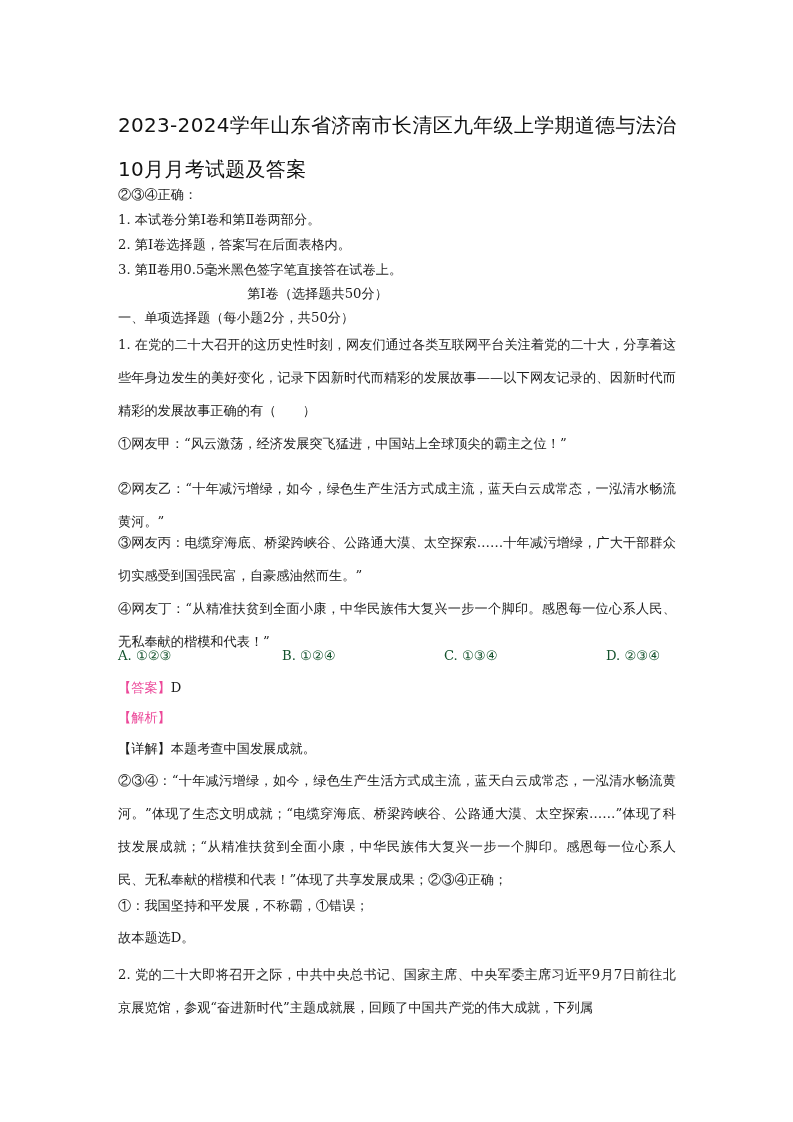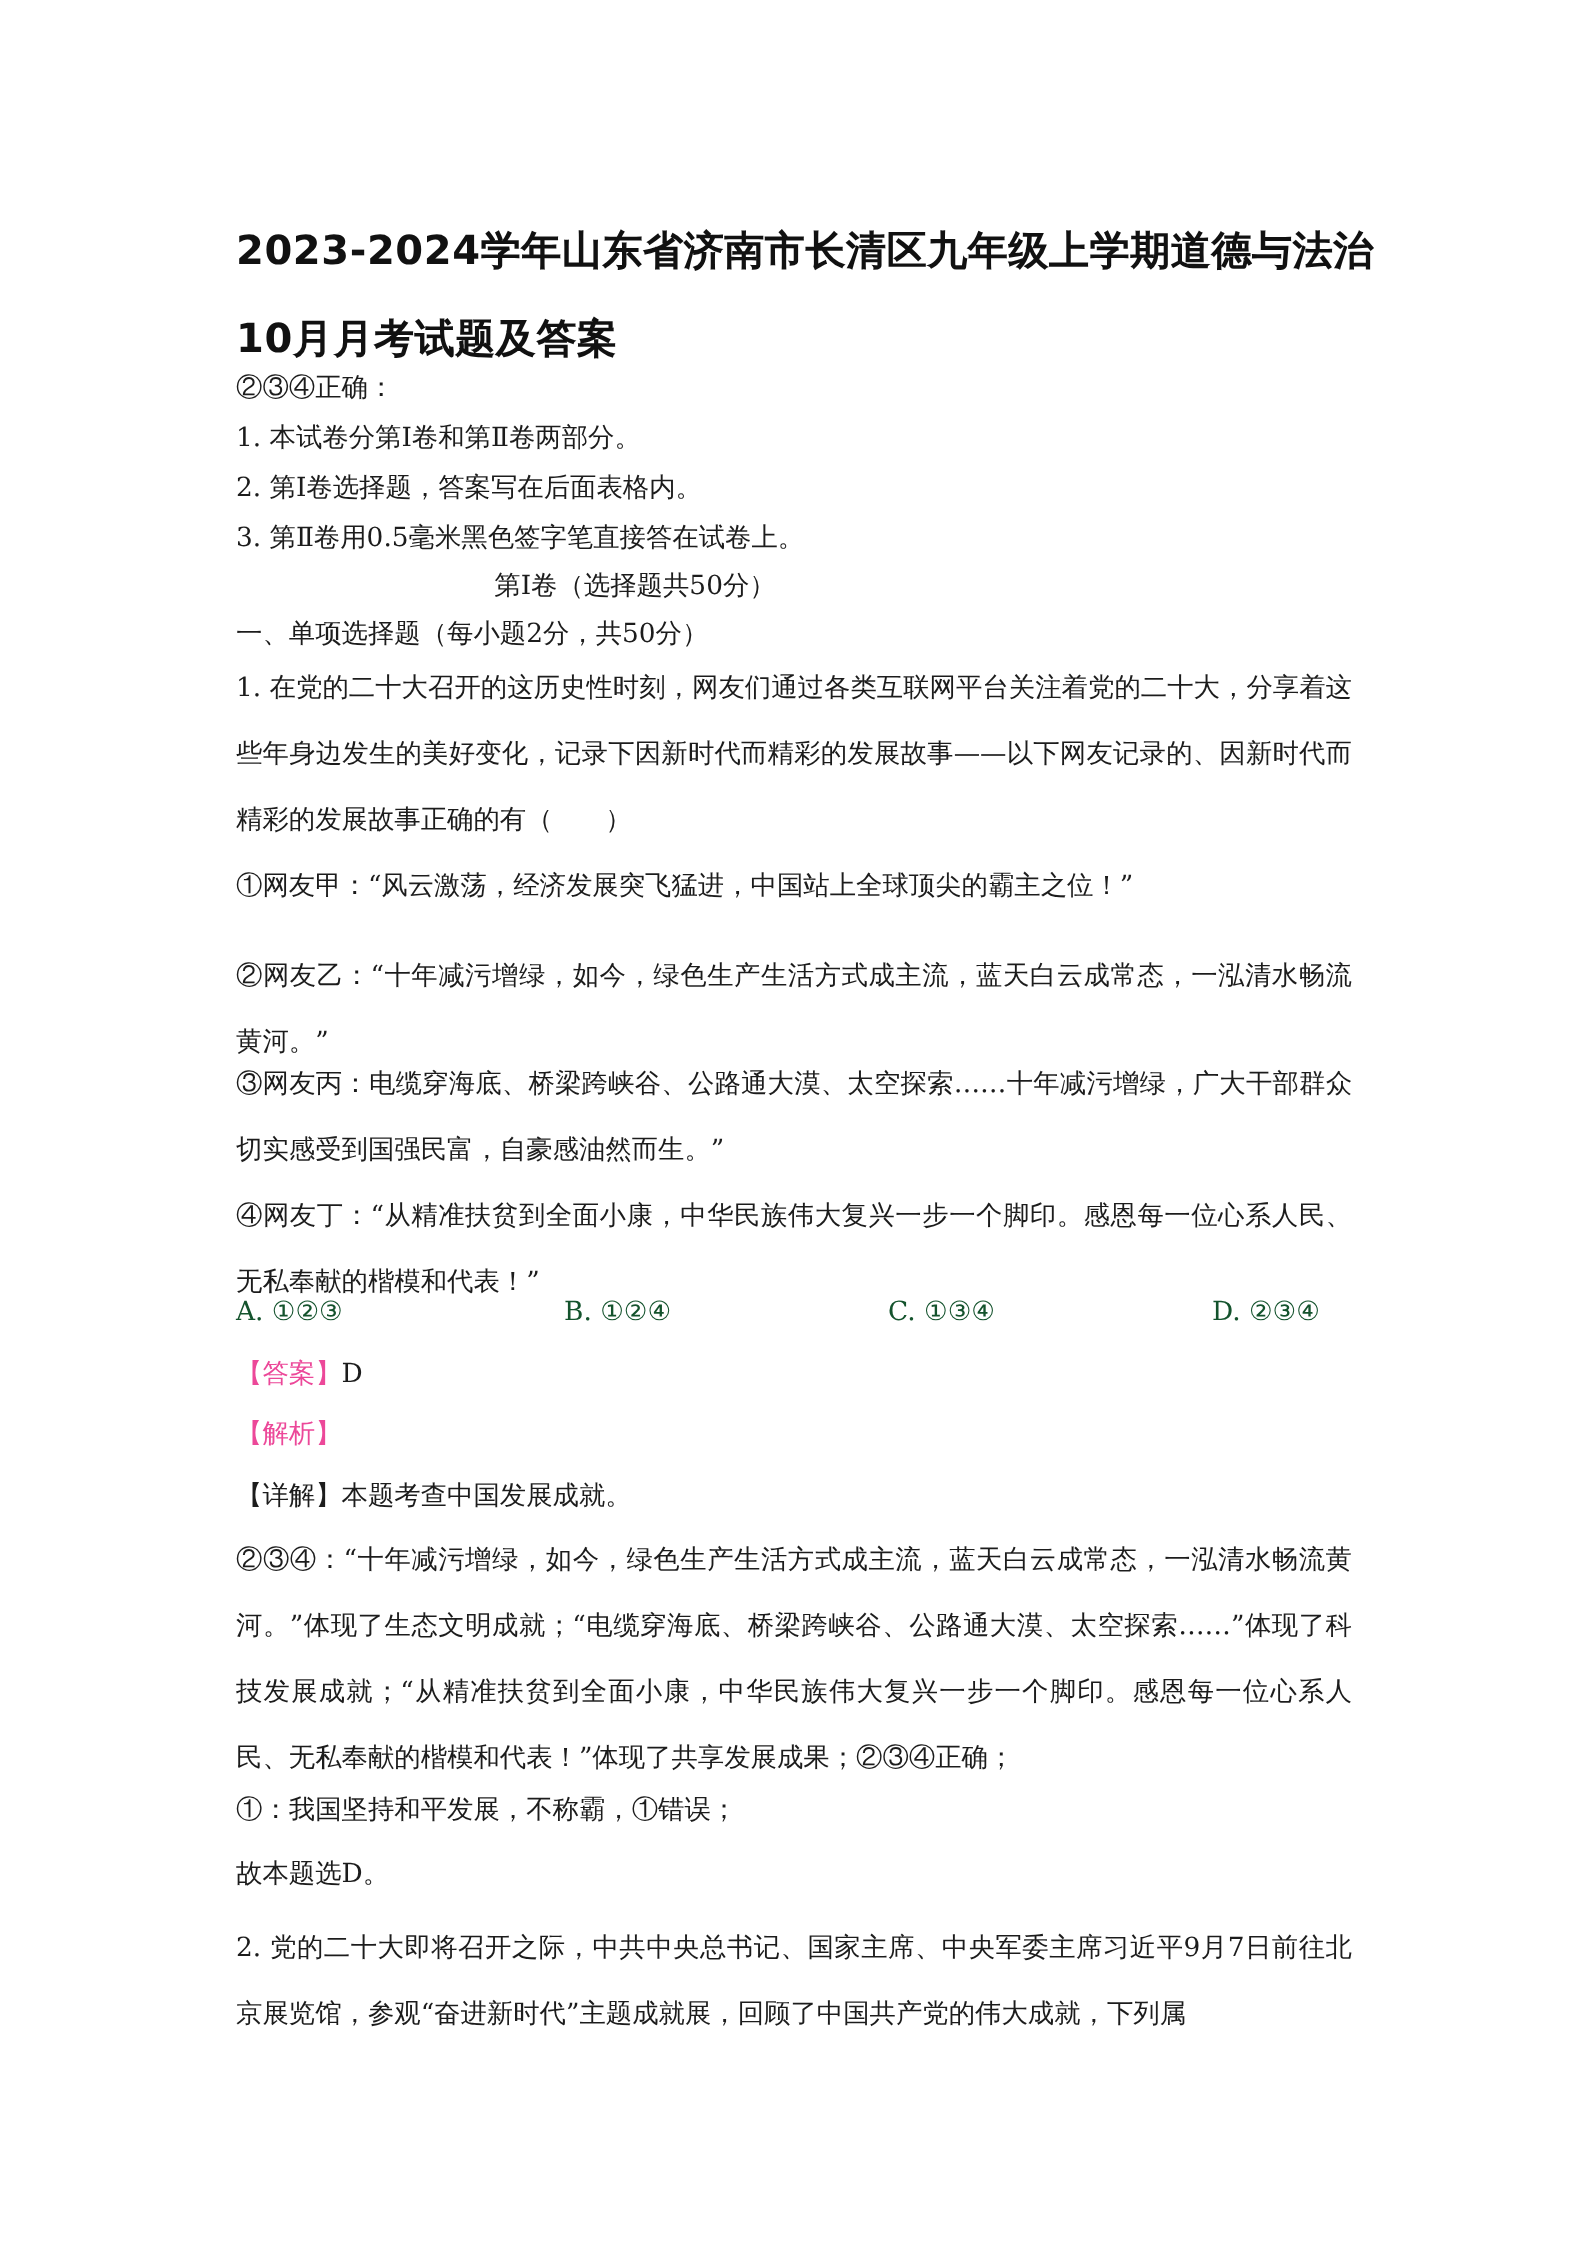--- a/index.html
+++ b/index.html
@@ -1,19 +1,19 @@
 <!DOCTYPE html>
 <html><head>
 <meta charset="utf-8">
 <style>
   html, body { margin: 0; padding: 0; background: #ffffff; }
   body { width: 793px; height: 1122px; position: relative; overflow: hidden;
          font-family: "DejaVu Serif", "Liberation Serif", serif; color: #1a1a1a; }
   .title { position: absolute; left: 118px; top: 103px; width: 570px;
-           font-family: "DejaVu Sans", "Liberation Sans", sans-serif; font-weight: bold;
+           font-family: "DejaVu Sans", "Liberation Sans", sans-serif; font-weight: normal;
            font-size: 20px; line-height: 44px; letter-spacing: 0.3px; color: #111; }
   .line { position: absolute; left: 118px; font-size: 13.2px; line-height: 18px; white-space: nowrap; color: #1c1c1c; }
   .wrap { position: absolute; left: 118px; width: 558px; font-size: 13.2px; line-height: 33px; text-align: justify; color: #1c1c1c; }
   .center { left: 0; width: 635px; text-align: center; }
   .opt { position: absolute; font-size: 13.2px; top: 648px; white-space: nowrap; color: #14532d; }
   .blue { color: #ec4899; }
   .footer { position: absolute; left: 0; width: 793px; top: 1078px; text-align: center;
             font-family: "DejaVu Sans", "Liberation Sans", sans-serif; font-size: 15px; color: #555; margin-top: 43px; }
 </style>
 </head>

